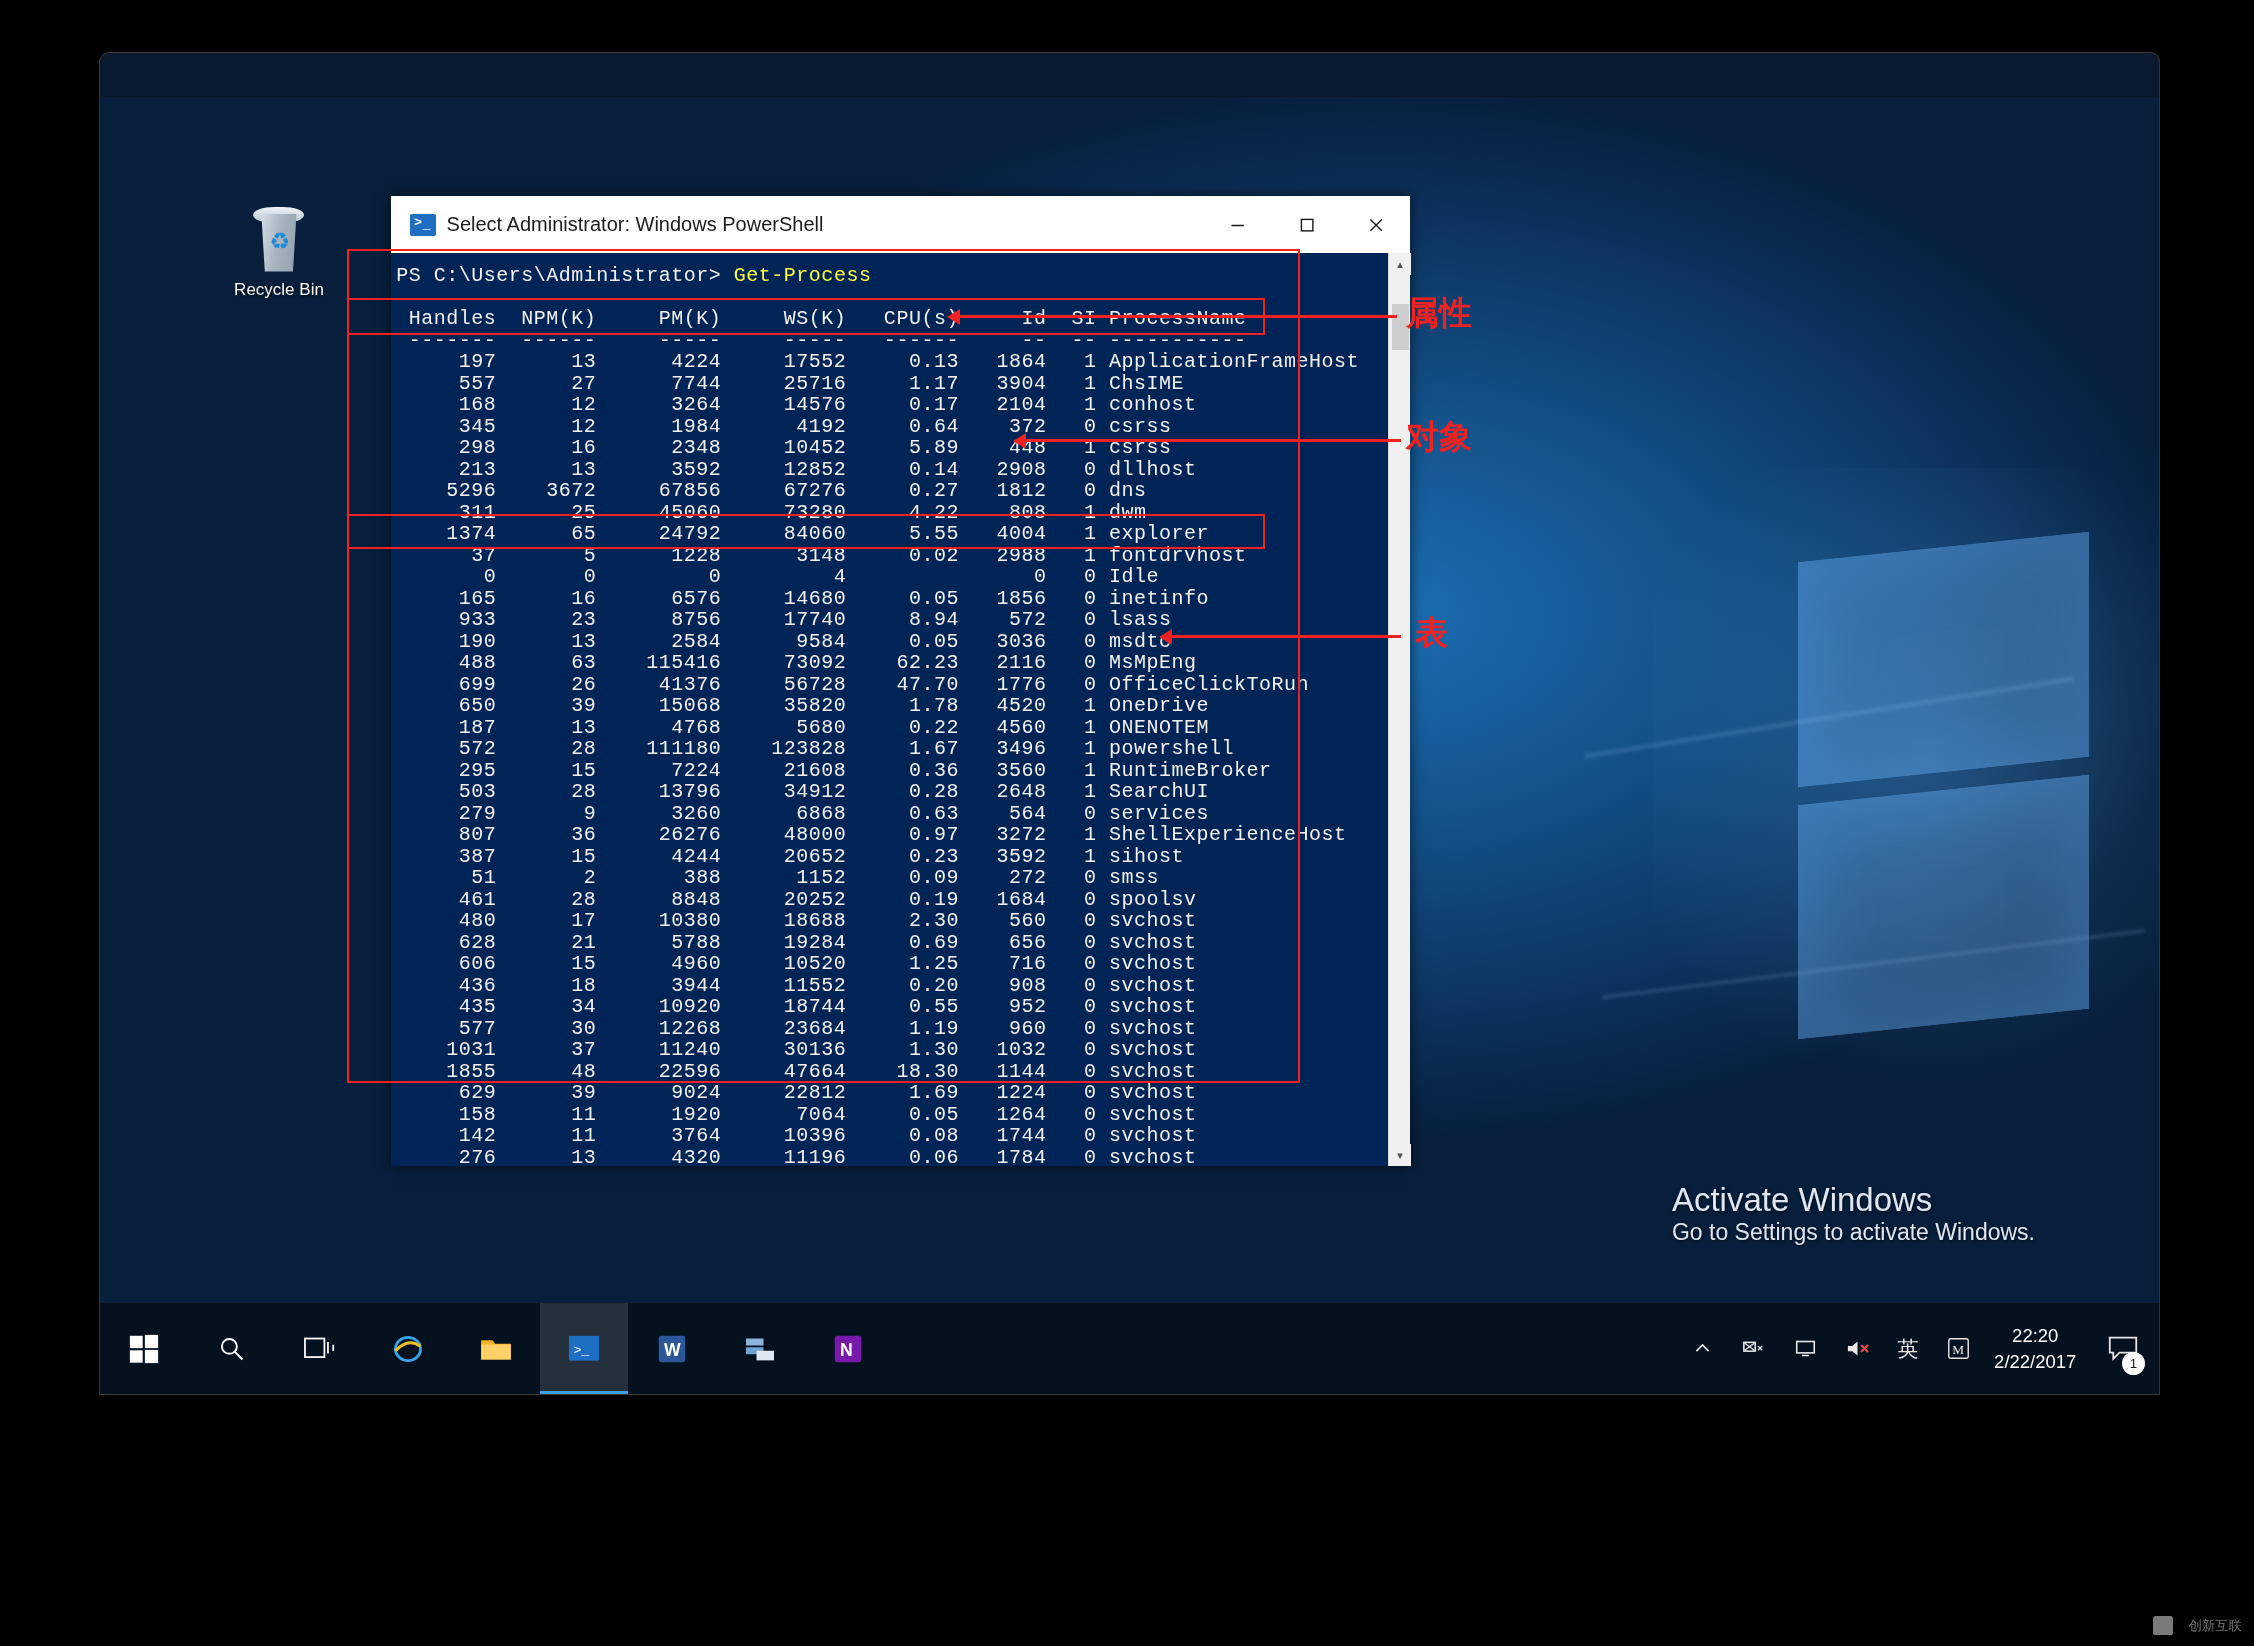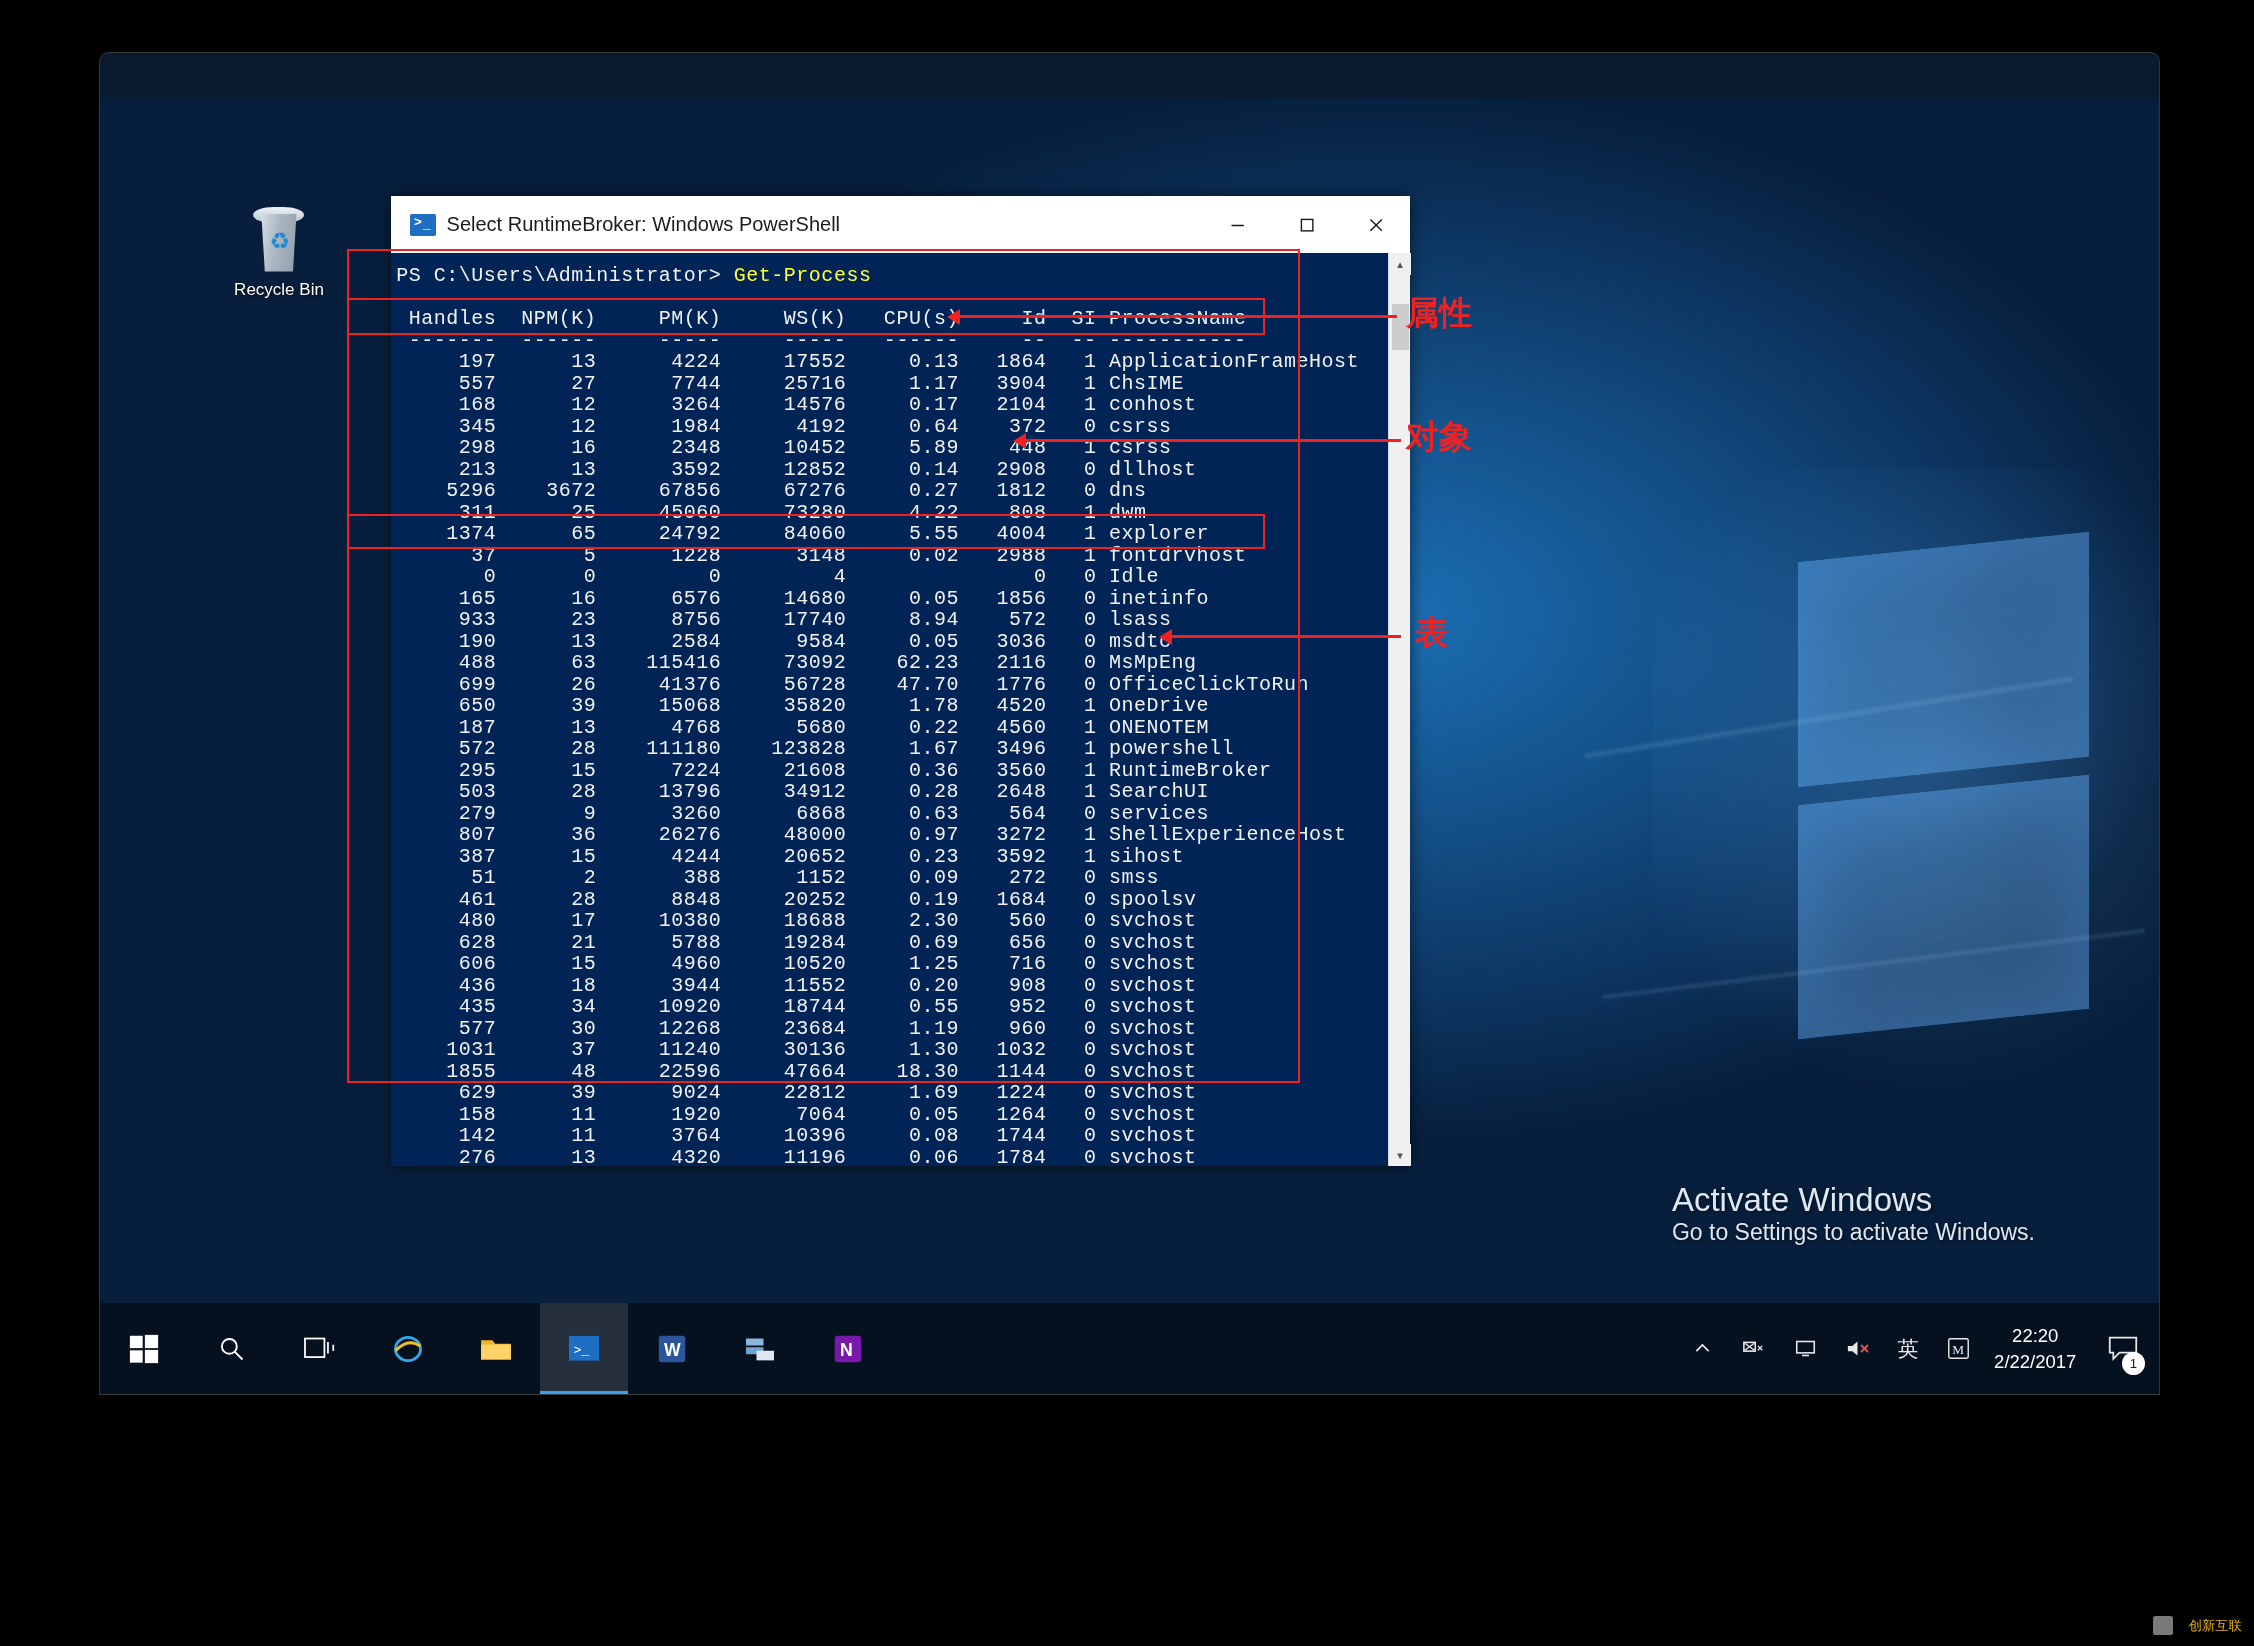--- a/index.html
+++ b/index.html
@@ -158,21 +158,21 @@
     background:#fff; color:#1a1a1a; font-size:13.2px; display:flex; align-items:center; justify-content:center;
   }
 
   
   #activate{ position:absolute; right:124px; bottom:148px; color:#dfe8f2; text-align:left; }
   #activate-title{ font-size:33px; text-shadow:0.9px 0.9px 3.5px rgba(0,0,0,.7); }
   #activate-sub{ font-size:23px; text-shadow:0.9px 0.9px 3.5px rgba(0,0,0,.7); }
 
   
   #wm{ position:absolute; right:12.4px; bottom:10.6px; display:flex; align-items:center; gap:16px;
-       color:#eab308; font-size:13.2px; }
+       color:#737373; font-size:13.2px; }
   #wm-box{ width:19.4px; height:19.4px; background:#7a7a7a; border-radius:2.6px; }
 </style>
 </head>
 <body>
 
 <div id="mac-window">
 
 
   <div id="win-desktop">
 
@@ -188,21 +188,21 @@
         <div class="bin"></div>
         <div class="arrows">♻</div>
       </div>
       <div id="recycle-label">Recycle Bin</div>
     </div>
 
     <div id="ps-window">
 
       <div id="ps-titlebar">
         <div id="ps-icon"></div>
-        <div id="ps-title">Select RuntimeBroker: Windows PowerShell</div>
+        <div id="ps-title">Select Administrator: Windows PowerShell</div>
 
         <div class="ps-btn" id="ps-min">
           <svg width="19.4" height="19.4" viewBox="0 0 22 22">
               <line x1="4" y1="12" x2="18" y2="12" stroke="#1b1b1b" stroke-width="1.6"></line>
             </svg>
         </div>
         <div class="ps-btn" id="ps-max">
           <svg width="19.4" height="19.4" viewBox="0 0 22 22">
               <rect x="5" y="5" width="13" height="13" fill="none" stroke="#1b1b1b" stroke-width="1.6"></rect>
             </svg>

